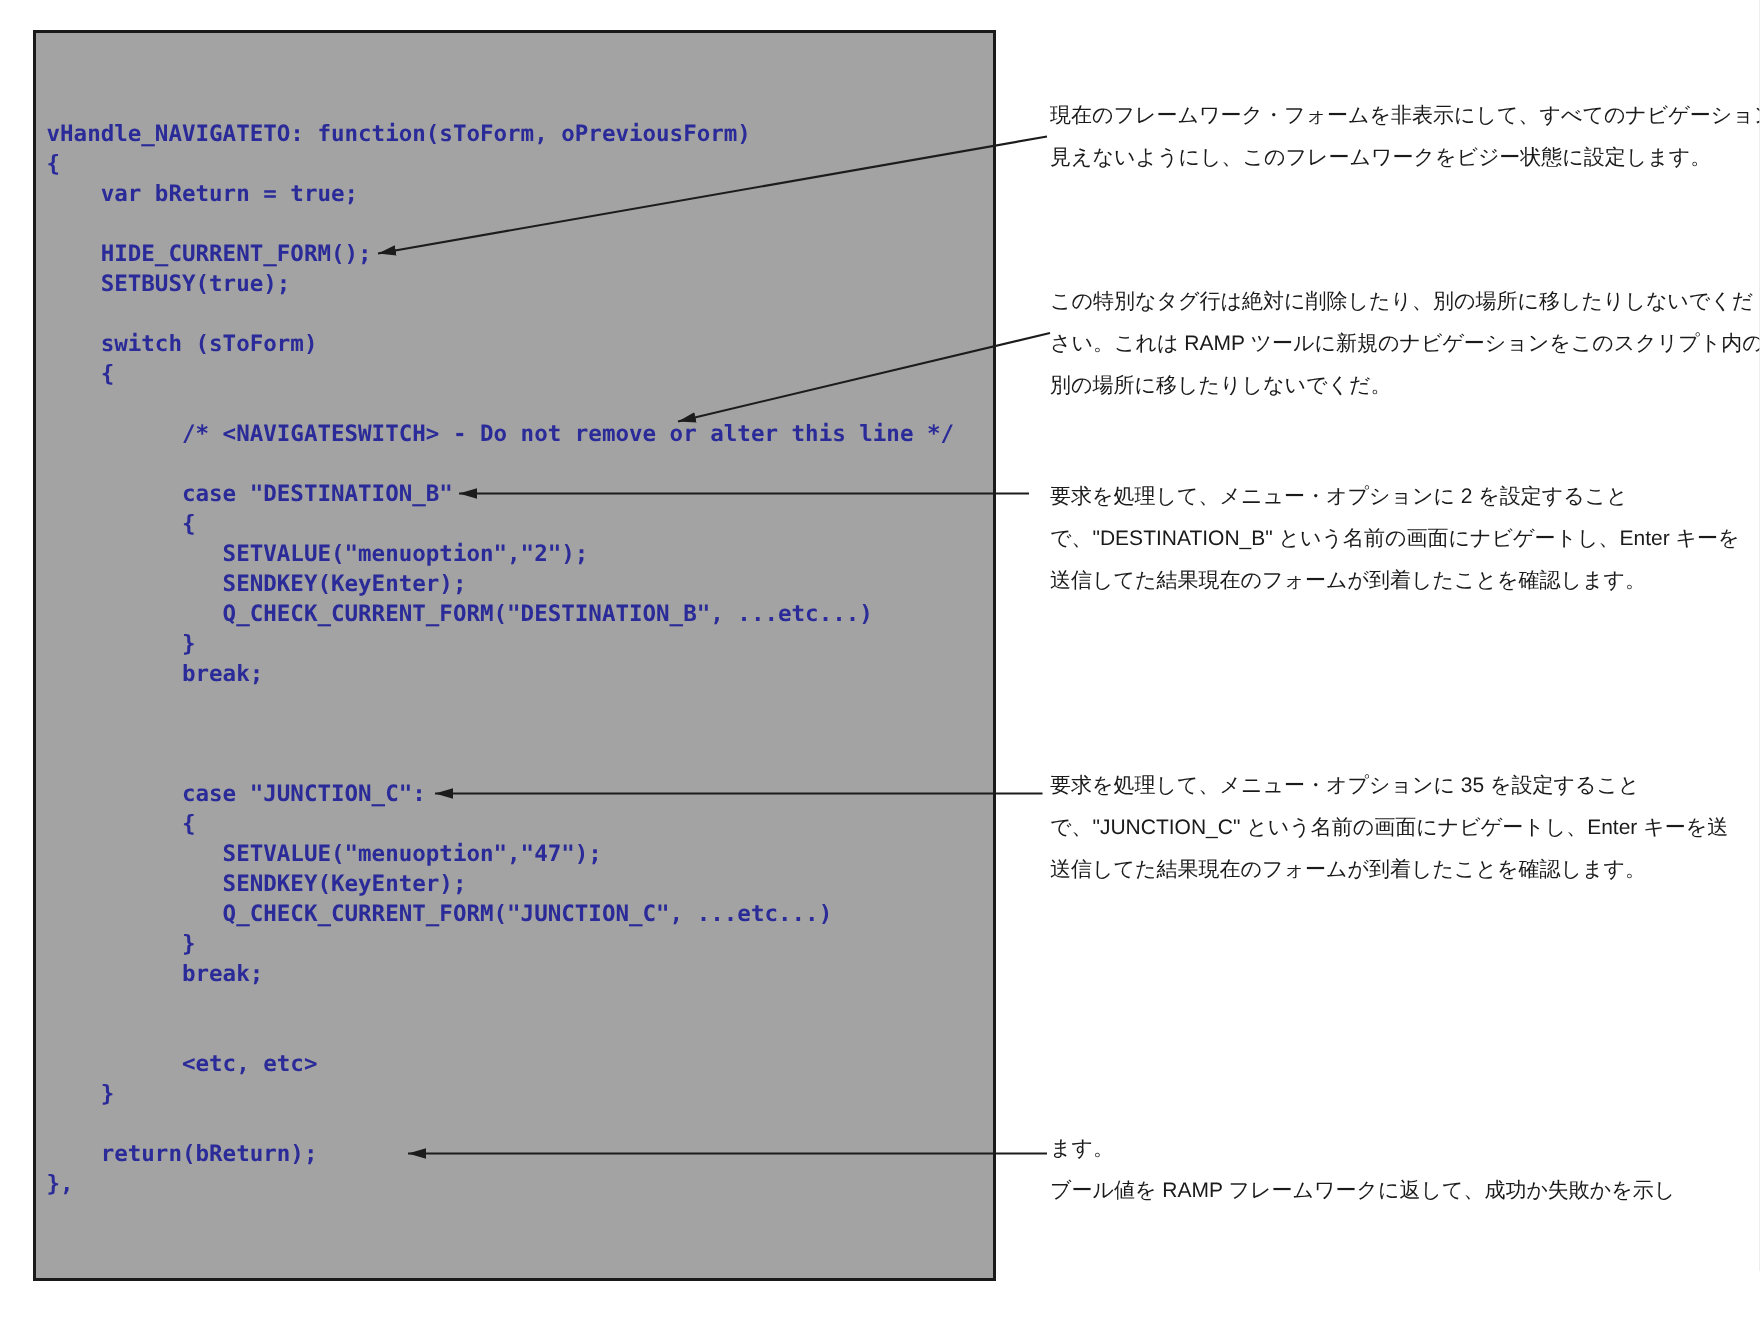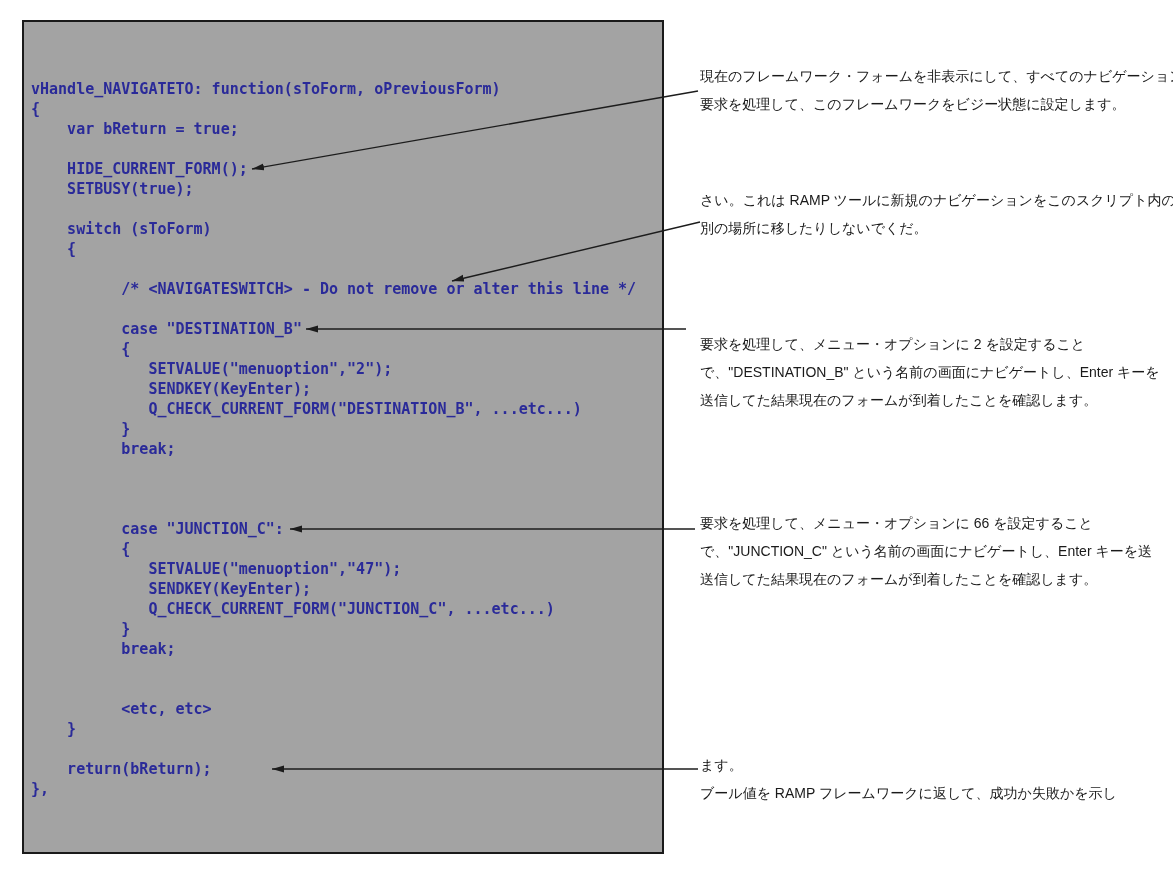--- a/index.html
+++ b/index.html
@@ -99,36 +99,37 @@
     </defs>
     <line x1="698" y1="91" x2="252" y2="169" marker-end="url(#ah)"></line>
     <line x1="700" y1="222" x2="452" y2="281" marker-end="url(#ah)"></line>
     <line x1="686" y1="329" x2="306" y2="329" marker-end="url(#ah)"></line>
     <line x1="695" y1="529" x2="290" y2="529" marker-end="url(#ah)"></line>
     <line x1="698" y1="769" x2="272" y2="769" marker-end="url(#ah)"></line>
   </svg>
 
   <div class="note" style="top:62px">
     <div>現在のフレームワーク・フォームを非表示にして、すべてのナビゲーションが</div>
-    <div>要求を処理して、このフレームワークをビジー状態に設定します。</div>
+    <div>見えないようにし、このフレームワークをビジー状態に設定します。</div>
   </div>
 
   <div class="note" style="top:186px">
+    <div>この特別なタグ行は絶対に削除したり、別の場所に移したりしないでくだ</div>
     <div>さい。これは RAMP ツールに新規のナビゲーションをこのスクリプト内のど</div>
     <div>別の場所に移したりしないでくだ。</div>
   </div>
 
-  <div class="note" style="top:330px">
+  <div class="note" style="top:316px">
     <div>要求を処理して、メニュー・オプションに 2 を設定すること</div>
     <div>で、"DESTINATION_B" という名前の画面にナビゲートし、Enter キーを</div>
     <div>送信してた結果現在のフォームが到着したことを確認します。</div>
   </div>
 
   <div class="note" style="top:509px">
-    <div>要求を処理して、メニュー・オプションに 66 を設定すること</div>
+    <div>要求を処理して、メニュー・オプションに 35 を設定すること</div>
     <div>で、"JUNCTION_C" という名前の画面にナビゲートし、Enter キーを送</div>
     <div>送信してた結果現在のフォームが到着したことを確認します。</div>
   </div>
 
   <div class="note" style="top:751px">
     <div>ます。</div>
     <div>ブール値を RAMP フレームワークに返して、成功か失敗かを示し</div>
   </div>
 
 </div>

